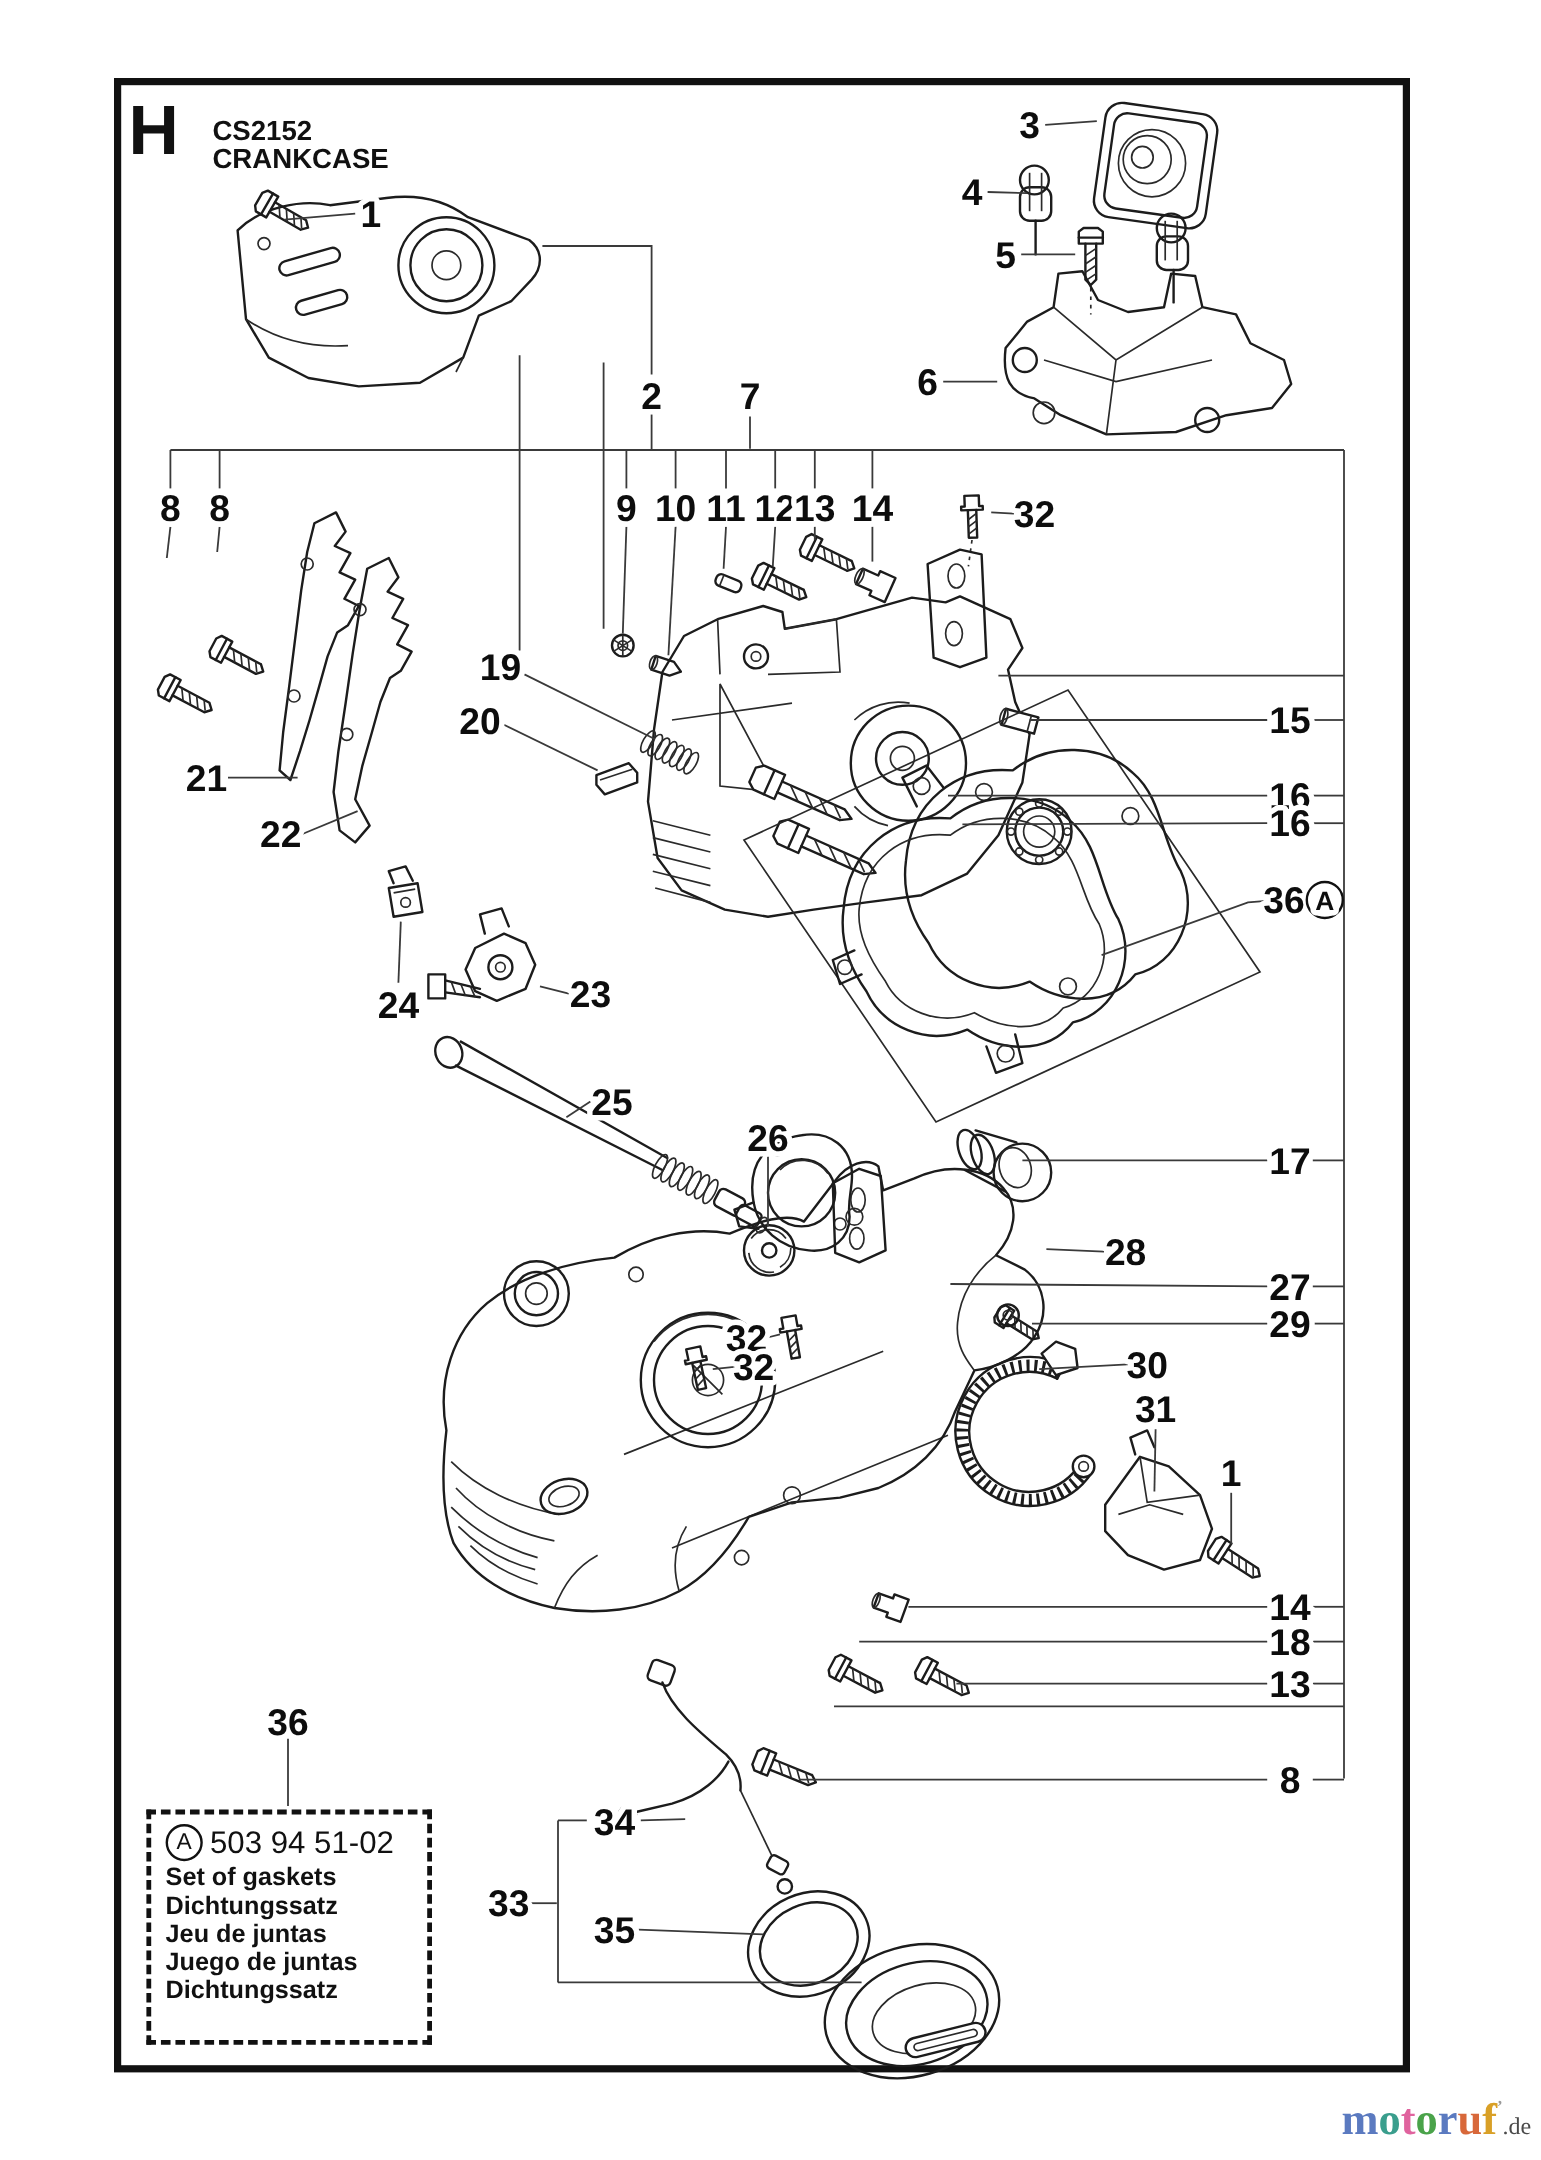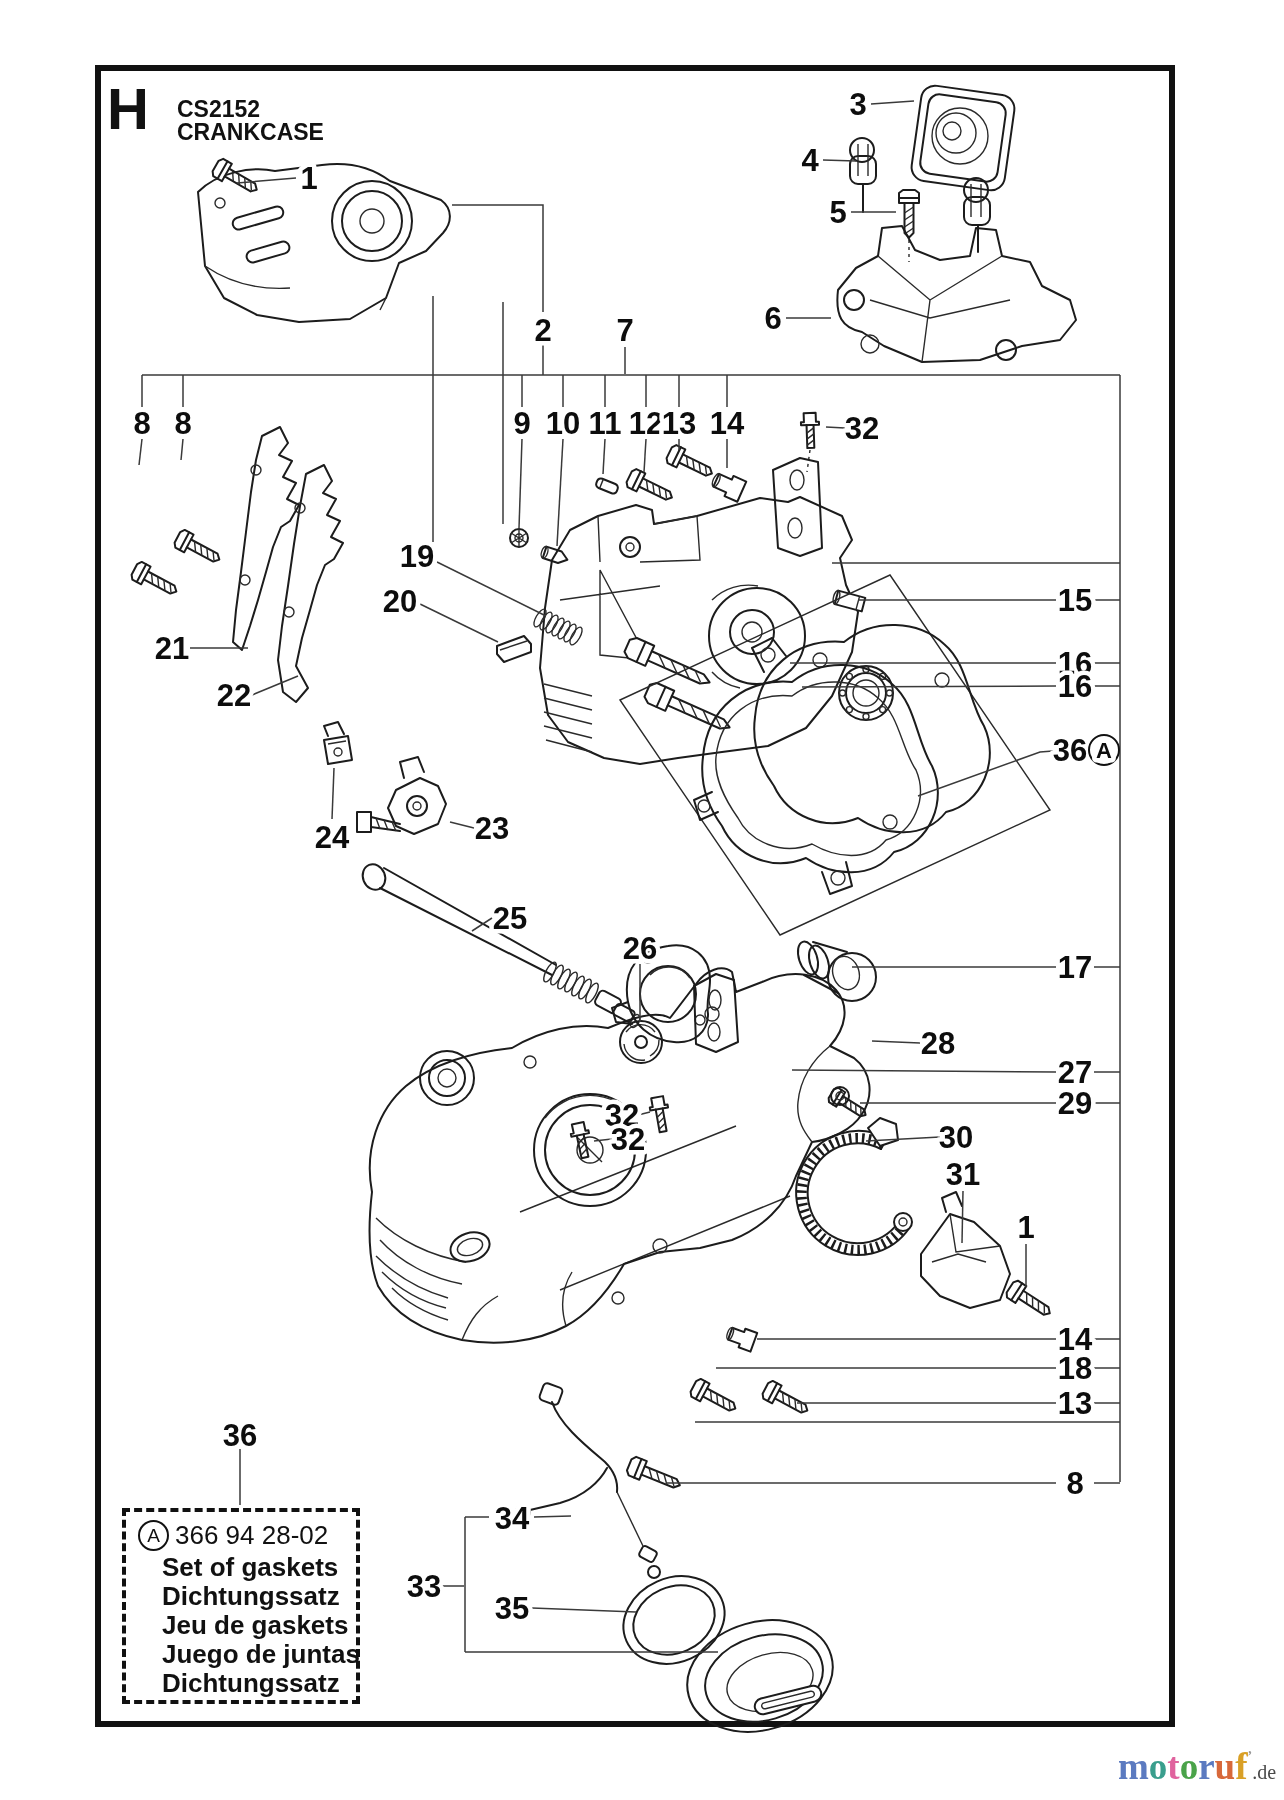--- a/index.html
+++ b/index.html
@@ -17,21 +17,21 @@
   .white{fill:#fff;}
   .leader{stroke:#3a3a3a;stroke-width:1.5;fill:none;}
   .callout{font-family:"Liberation Sans",sans-serif;font-size:31px;font-weight:bold;fill:#0d0d0d;
            text-anchor:middle;paint-order:stroke;stroke:#ffffff;stroke-width:9;stroke-linejoin:round;}
   .callout-small{font-size:22px;}
   .gasket-box{position:absolute;left:122px;top:1508px;width:238px;height:196px;
               border:4px dashed #111;background:#fff;padding:8px 0 0 12px;box-sizing:border-box;}
   .gb-row1{font-size:26px;font-weight:normal;display:flex;align-items:center;gap:6px;margin-bottom:2px;}
   .circle-a{display:inline-flex;align-items:center;justify-content:center;width:27px;height:27px;
             border:2px solid #111;border-radius:50%;font-size:19px;flex:0 0 auto;}
-  .gb-line{font-size:26px;font-weight:bold;line-height:1.12;white-space:nowrap;margin-left:24px;}
+  .gb-line{font-size:21px;font-weight:bold;line-height:1.12;white-space:nowrap;}
   .logo{position:absolute;left:1118px;top:1748px;font-family:"Liberation Serif",serif;
         font-weight:bold;font-size:37px;line-height:1;white-space:nowrap;}
   .logo .suffix{font-size:20px;font-weight:normal;}
   .logo .mark{font-size:14px;vertical-align:18px;}
 </style>
 </head>
 <body>
 
 <div class="page">
   <div class="frame"></div>
@@ -517,25 +517,25 @@
         <text x="512" y="1619" class="callout">35</text>
         <text x="240" y="1446" class="callout">36</text>
         <circle cx="1104" cy="750" r="15" fill="#fff" stroke="#111" stroke-width="2"></circle>
         <text x="1104" y="758" class="callout callout-small">A</text>
       </g>
   </svg>
 
   <div class="gasket-box">
     <div class="gb-row1">
       <span class="circle-a">A</span>
-      <span>366 94 28-02</span>
+      <span>503 94 51-02</span>
     </div>
     <div class="gb-line">Set of gaskets</div>
     <div class="gb-line">Dichtungssatz</div>
-    <div class="gb-line">Jeu de gaskets</div>
+    <div class="gb-line">Jeu de juntas</div>
     <div class="gb-line">Juego de juntas</div>
     <div class="gb-line">Dichtungssatz</div>
   </div>
 
   <div class="logo">
     <span id="logo-word"><span style="color: rgb(91, 122, 192);">m</span><span style="color: rgb(58, 158, 141);">o</span><span style="color: rgb(224, 99, 158);">t</span><span style="color: rgb(74, 163, 74);">o</span><span style="color: rgb(91, 122, 192);">r</span><span style="color: rgb(216, 104, 58);">u</span><span style="color: rgb(217, 160, 39);">f</span></span><span class="mark" id="logo-mark" style="color: rgb(153, 153, 153);">’</span><span class="suffix" id="logo-suffix" style="color: rgb(74, 74, 74);">.de</span>
   </div>
 </div>
 
 </body></html>

